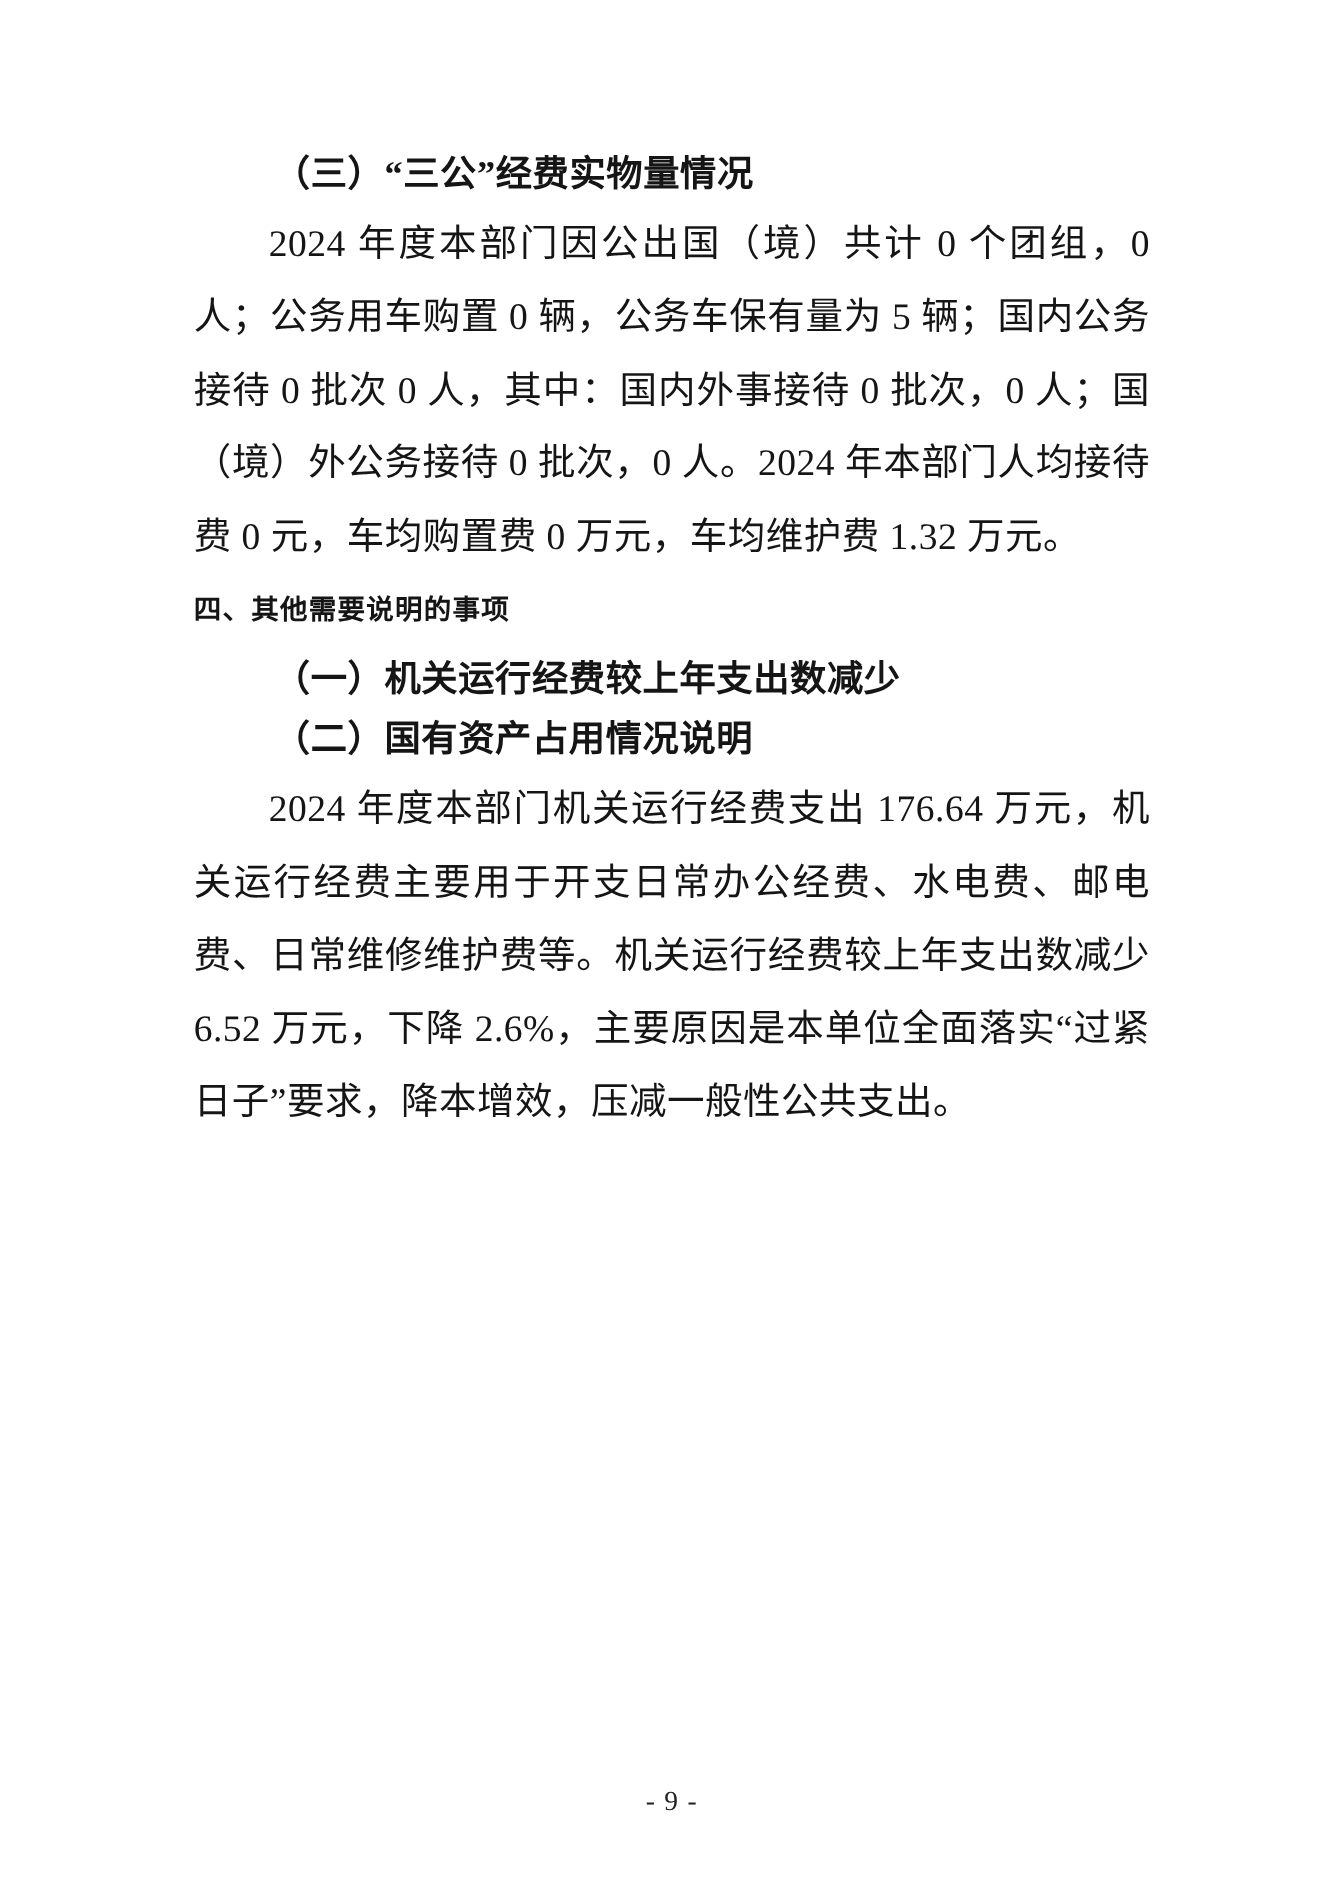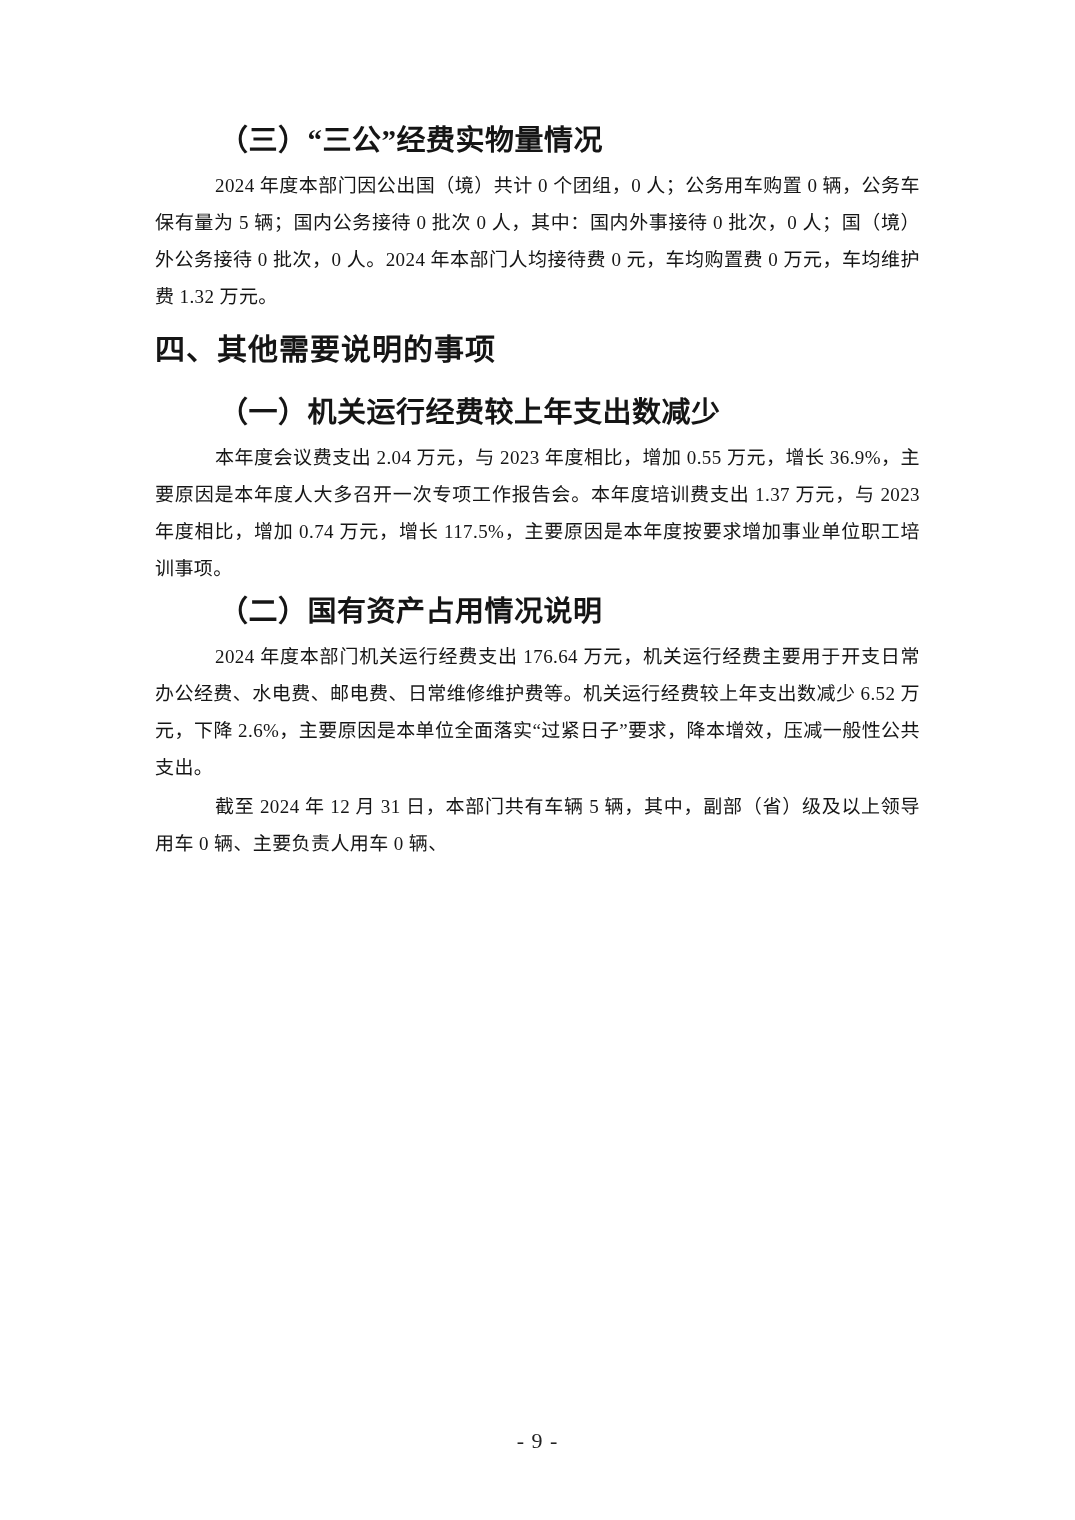--- a/index.html
+++ b/index.html
@@ -16,37 +16,37 @@
     padding: 118px 155px 0 155px;
     font-family: "Liberation Serif", "DejaVu Serif", serif;
     color: #151515;
     overflow: hidden;
     border-radius: 12px;
   }
   .body-wrap {
     width: 765px;
   }
   h2.section-heading {
-    font-size: 30px;
+    font-size: 22px;
     font-weight: bold;
     letter-spacing: 1px;
     margin: 0 0 6px 0;
     line-height: 1.55;
     text-indent: 0;
   }
   h3.sub-heading {
     font-size: 29px;
     font-weight: bold;
     letter-spacing: 0.5px;
     margin: 0 0 4px 0;
     line-height: 1.55;
     text-indent: 64px;
   }
   p.para {
-    font-size: 19px;
+    font-size: 30px;
     line-height: 1.95;
     margin: 0 0 2px 0;
     text-indent: 60px;
     text-align: justify;
     text-justify: inter-ideograph;
     letter-spacing: 0.4px;
     font-family: Liberation Serif, serif;
   }
   .gap-small { height: 10px; }
   .page-number {
@@ -72,25 +72,23 @@
     <p class="para">2024 年度本部门因公出国（境）共计 0 个团组，0 人；公务用车购置 0 辆，公务车保有量为 5 辆；国内公务接待 0 批次 0 人，其中：国内外事接待 0 批次，0 人；国（境）外公务接待 0 批次，0 人。2024 年本部门人均接待费 0 元，车均购置费 0 万元，车均维护费 1.32 万元。</p>
 
     <div class="gap-small"></div>
 
     <h2 class="section-heading">四、其他需要说明的事项</h2>
 
     <div class="gap-small"></div>
 
     <h3 class="sub-heading">（一）机关运行经费较上年支出数减少</h3>
 
-    <p class="para">本年度会议费支出 2.04 万元，与 2023 年度相比，增加 0.55 万元，增长 36.9%，主要原因是本年度人大多召开一次专项工作报告会。本年度培训费支出 1.37 万元，与 2023 年度相比，增加 0.74 万元，增长 117.5%，主要原因是本年度按要求增加事业单位职工培训事项。</p>
 
     <h3 class="sub-heading">（二）国有资产占用情况说明</h3>
 
     <p class="para">2024 年度本部门机关运行经费支出 176.64 万元，机关运行经费主要用于开支日常办公经费、水电费、邮电费、日常维修维护费等。机关运行经费较上年支出数减少 6.52 万元，下降 2.6%，主要原因是本单位全面落实“过紧日子”要求，降本增效，压减一般性公共支出。</p>
 
 
-    <p class="para">截至 2024 年 12 月 31 日，本部门共有车辆 5 辆，其中，副部（省）级及以上领导用车 0 辆、主要负责人用车 0 辆、</p>
 
   </div>
 
   <div class="page-number">- 9 -</div>
 </div>
 
 </body></html>

